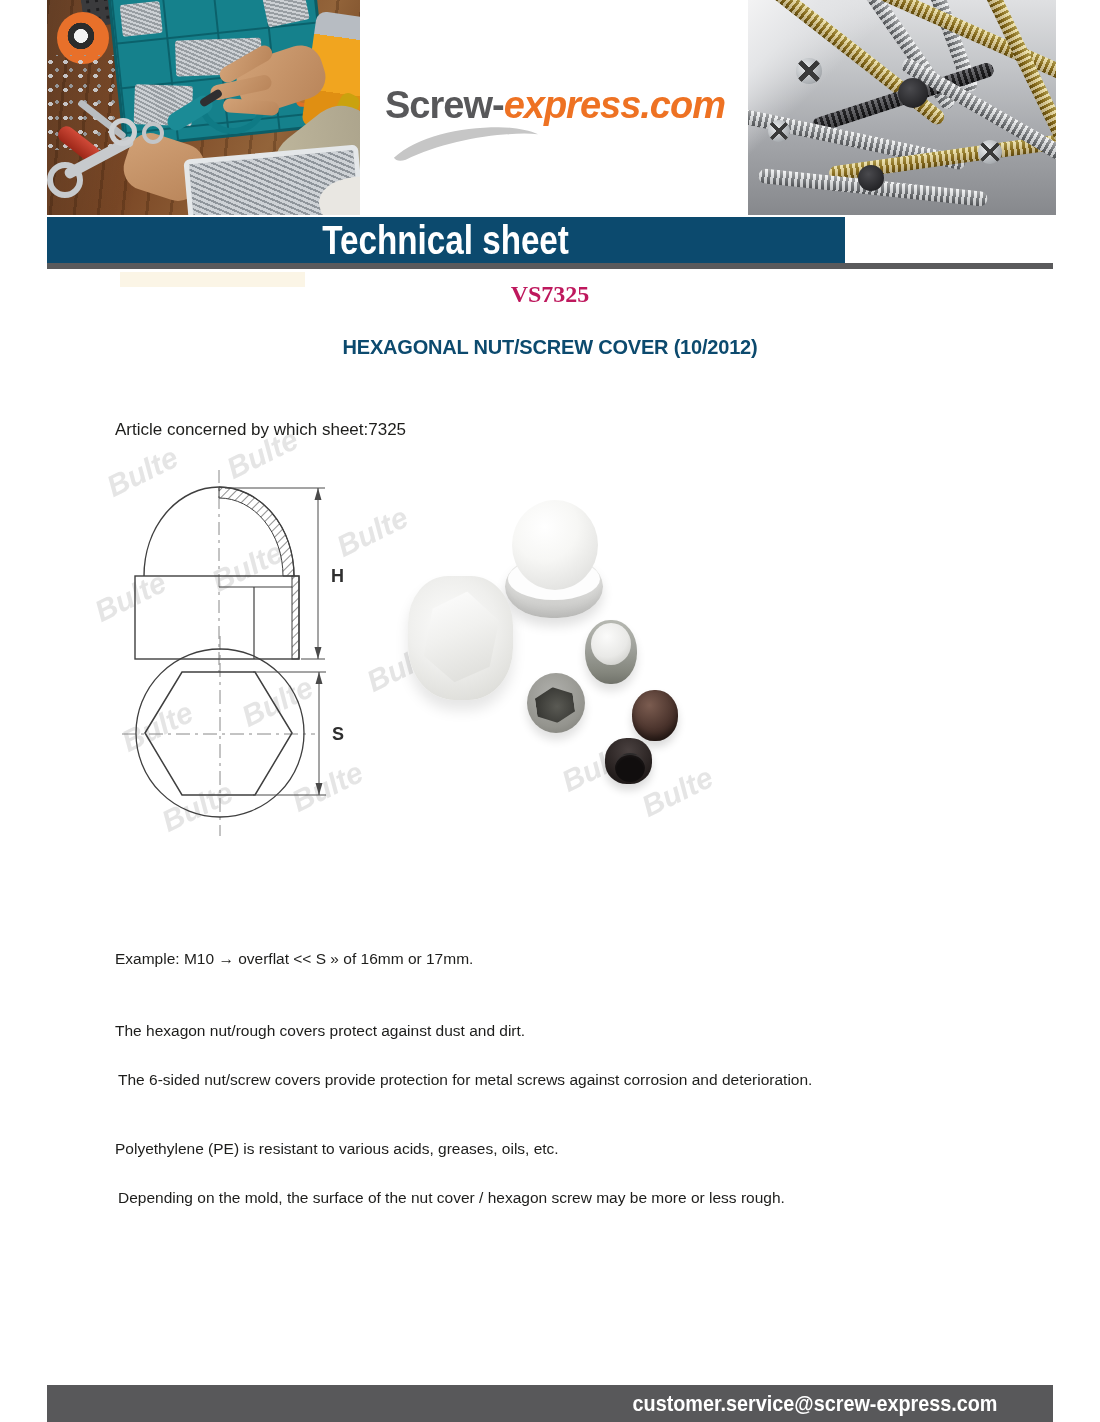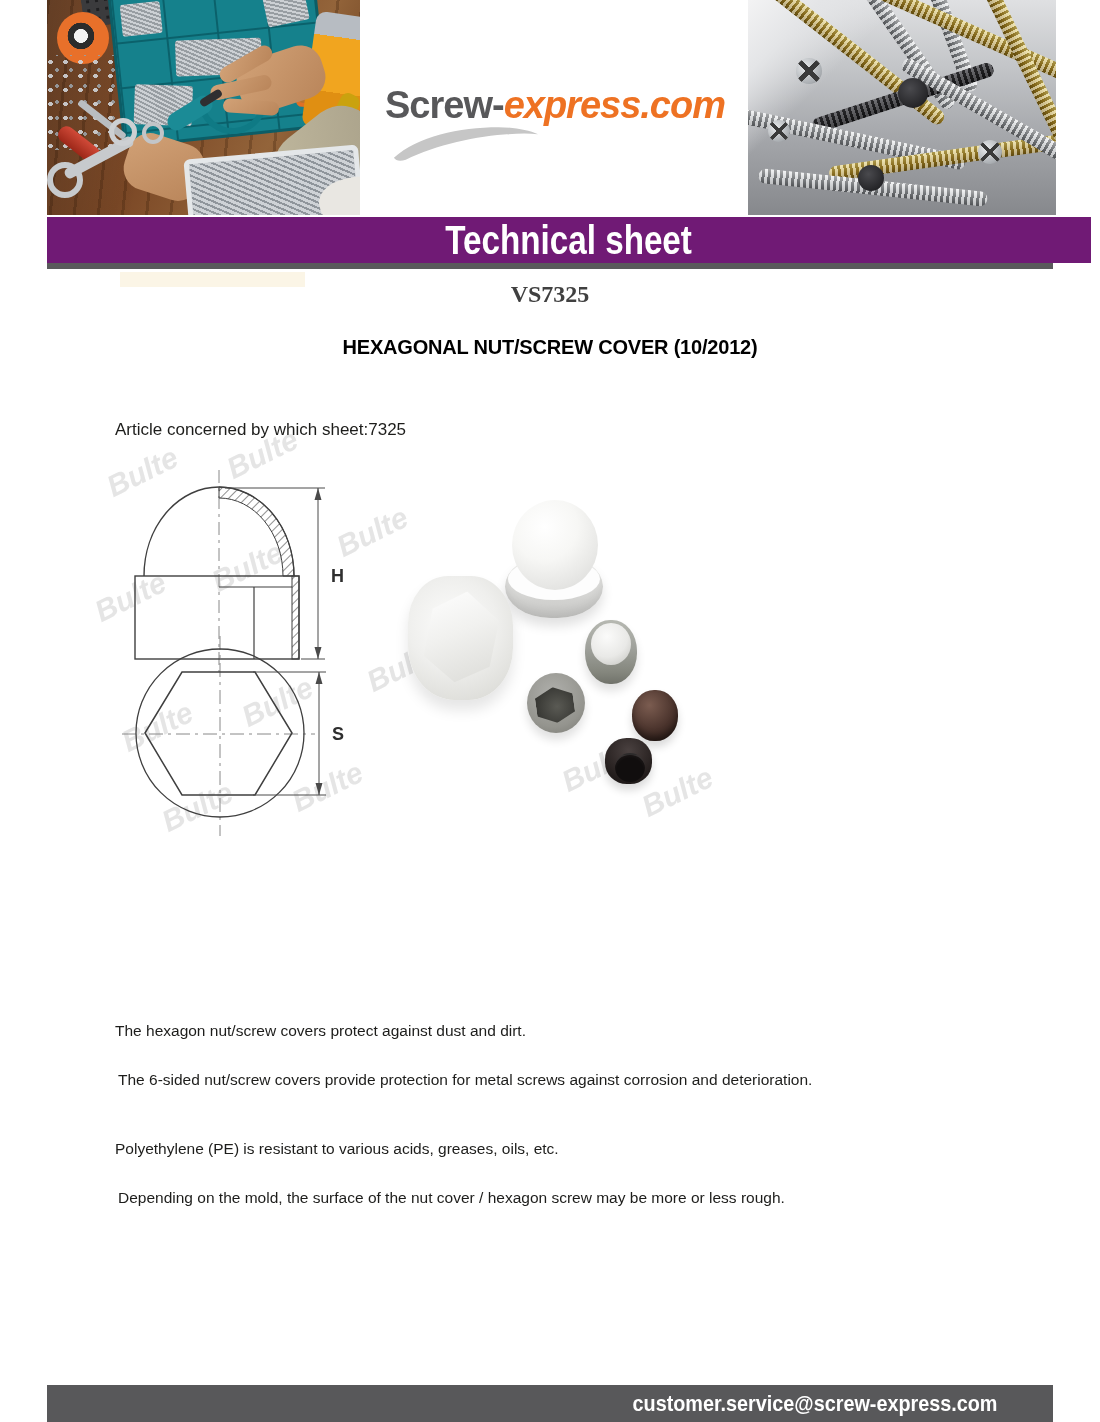--- a/index.html
+++ b/index.html
@@ -73,32 +73,32 @@
                radial-gradient(circle at 35% 35%,#e8eaec,#a9adb1 70%,#7d8084);}
   .head.dk{background:radial-gradient(circle at 40% 35%,#4a4a4e,#232326 75%);}
 
   
   .logo-text{left:385px;top:84px;font-size:38px;font-weight:bold;letter-spacing:-1px;white-space:nowrap;}
   .logo-grey{color:#58585a;}
   .logo-orange{color:#ee7223;font-style:italic;}
   .swoosh{left:388px;top:124px;width:158px;height:40px;}
 
   
-  .banner{left:47px;top:217px;width:1044px;height:46px;background:#701a75;
+  .banner{left:47px;top:217px;width:798px;height:46px;background:#0c4a6e;
     display:flex;align-items:flex-end;justify-content:center;}
   .banner-text{color:#ffffff;font-size:40px;font-weight:bold;display:inline-block;
     transform:scaleX(.83);letter-spacing:0px;line-height:46px;}
   .banner-rule{left:47px;top:263px;width:1006px;height:6px;background:#5a5a5c;}
   .artifact-cream{left:120px;top:272px;width:185px;height:15px;background:#f7edd2;opacity:.55;}
 
   
   .doc-code{left:0;top:281px;width:1100px;text-align:center;
-    font-family:"Liberation Serif",serif;font-weight:bold;font-size:24px;color:#404040;}
+    font-family:"Liberation Serif",serif;font-weight:bold;font-size:24px;color:#be185d;}
   .doc-title{left:0;top:336px;width:1100px;text-align:center;
-    font-size:20px;font-weight:bold;letter-spacing:-.2px;color:#000000;}
+    font-size:20px;font-weight:bold;letter-spacing:-.2px;color:#0c4a6e;}
   .article-line{left:115px;top:420px;font-size:17px;color:#1d1d1b;}
 
   
   .wm-layer{left:85px;top:445px;width:650px;height:400px;pointer-events:none;z-index:0;}
   .wm{position:absolute;font-size:30px;font-weight:bold;font-style:italic;
     color:rgba(170,170,170,.30);transform:rotate(-26deg);white-space:nowrap;}
 
   
   .svg1{left:105px;top:460px;z-index:1;}
   .svg2{left:105px;top:636px;z-index:1;}
@@ -289,21 +289,22 @@
     </div>
     <div class="cap gbottom">
       <div class="hexhole"></div>
     </div>
     <div class="cap brown"></div>
     <div class="cap btilt">
       <div class="bhole"></div>
     </div>
   </div>
 
-  <div class="para p2">The hexagon nut/screw covers protect against dust and dirt.</div>
+  <div class="para p1">Example: M10 → overflat &lt;&lt; S » of 16mm or 17mm.</div>
+  <div class="para p2">The hexagon nut/rough covers protect against dust and dirt.</div>
   <div class="para p3">The 6-sided nut/screw covers provide protection for metal screws against corrosion and deterioration.</div>
   <div class="para p5">Depending on the mold, the surface of the nut cover / hexagon screw may be more or less rough.</div>
   <div class="para p4">Polyethylene (PE) is resistant to various acids, greases, oils, etc.</div>
 
   <div class="abs footer-bar">
     <span class="footer-email">customer.service@screw-express.com</span>
   </div>
 
 </div>
 

